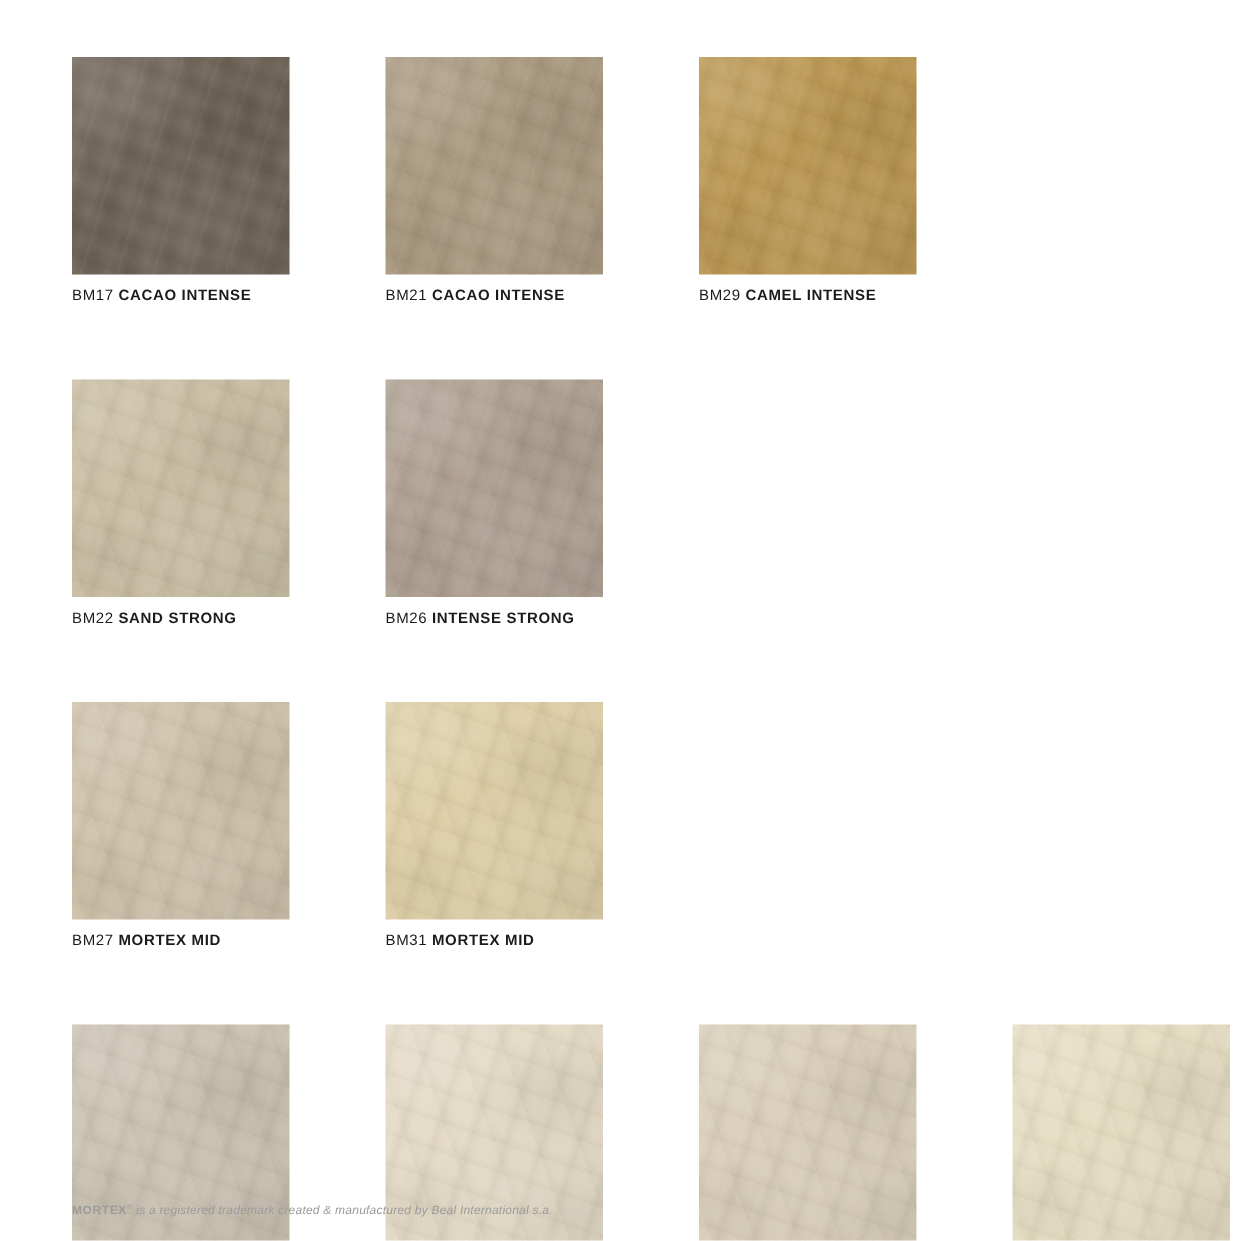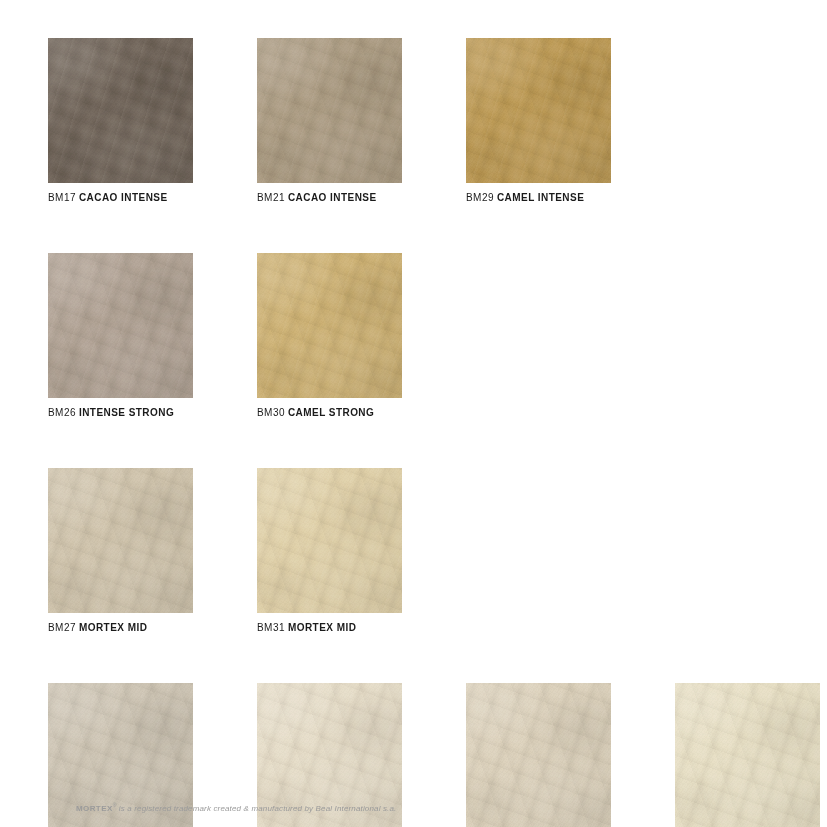--- a/index.html
+++ b/index.html
@@ -130,21 +130,20 @@
     font-size: 8px;
     font-style: italic;
     color: #9b9b9b;
     letter-spacing: 0.15px;
     white-space: nowrap;
   }
   .footer-brand {
     font-style: normal;
     font-weight: 600;
     letter-spacing: 0.4px;
-    margin-left: 28px;
   }
   .footer-reg {
     font-style: normal;
     vertical-align: super;
     font-size: 5px;
   }
 </style>
 </head>
 <body>
 
@@ -183,41 +182,41 @@
           <div class="sheen"></div>
         </div>
         <div class="swatch-label">
           <span class="swatch-code">BM29</span><span class="swatch-name">CAMEL INTENSE</span>
         </div>
       </div>
     </div>
 
     <div class="swatch-row">
       <div class="swatch-cell">
+        <div class="swatch-chip" style="background-color: rgb(203, 191, 164);">
+          <div class="tex"></div>
+          <div class="mottle"></div>
+          <div class="grain"></div>
+          <div class="sheen"></div>
+        </div>
+        <div class="swatch-label">
+          <span class="swatch-code">BM22</span><span class="swatch-name">SAND STRONG</span>
+        </div>
+      </div>
+      <div class="swatch-cell">
         <div class="swatch-chip" style="background-color: rgb(176, 161, 146);">
           <div class="tex"></div>
           <div class="mottle"></div>
           <div class="grain"></div>
           <div class="sheen"></div>
         </div>
         <div class="swatch-label">
           <span class="swatch-code">BM26</span><span class="swatch-name">INTENSE STRONG</span>
         </div>
       </div>
-      <div class="swatch-cell">
-        <div class="swatch-chip" style="background-color: rgb(205, 177, 114);">
-          <div class="tex"></div>
-          <div class="mottle"></div>
-          <div class="grain"></div>
-          <div class="sheen"></div>
-        </div>
-        <div class="swatch-label">
-          <span class="swatch-code">BM30</span><span class="swatch-name">CAMEL STRONG</span>
-        </div>
-      </div>
     </div>
 
     <div class="swatch-row">
       <div class="swatch-cell">
         <div class="swatch-chip" style="background-color: rgb(207, 195, 171);">
           <div class="tex"></div>
           <div class="mottle"></div>
           <div class="grain"></div>
           <div class="sheen"></div>
         </div>

